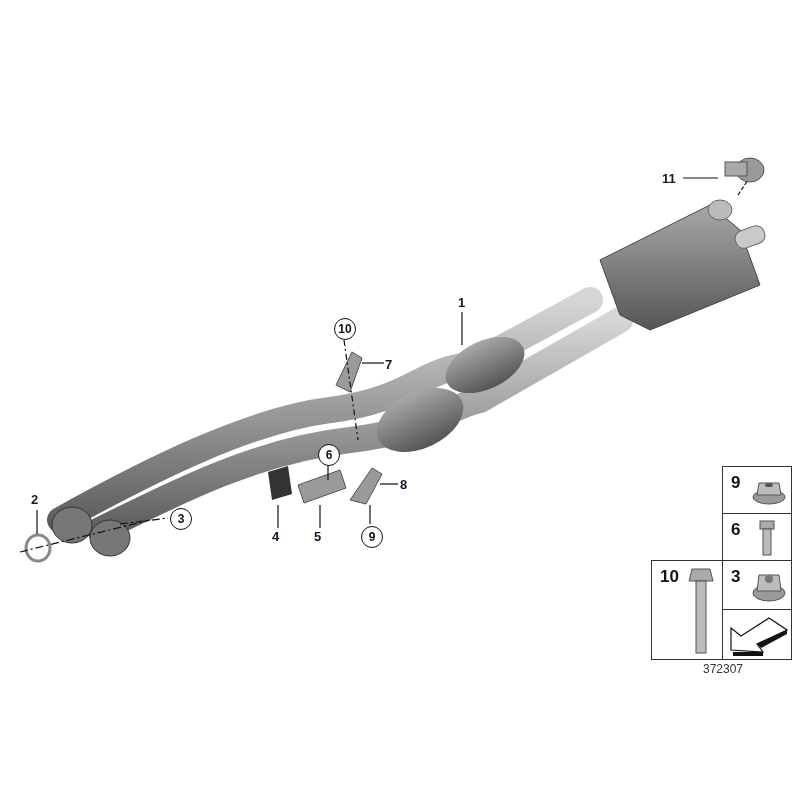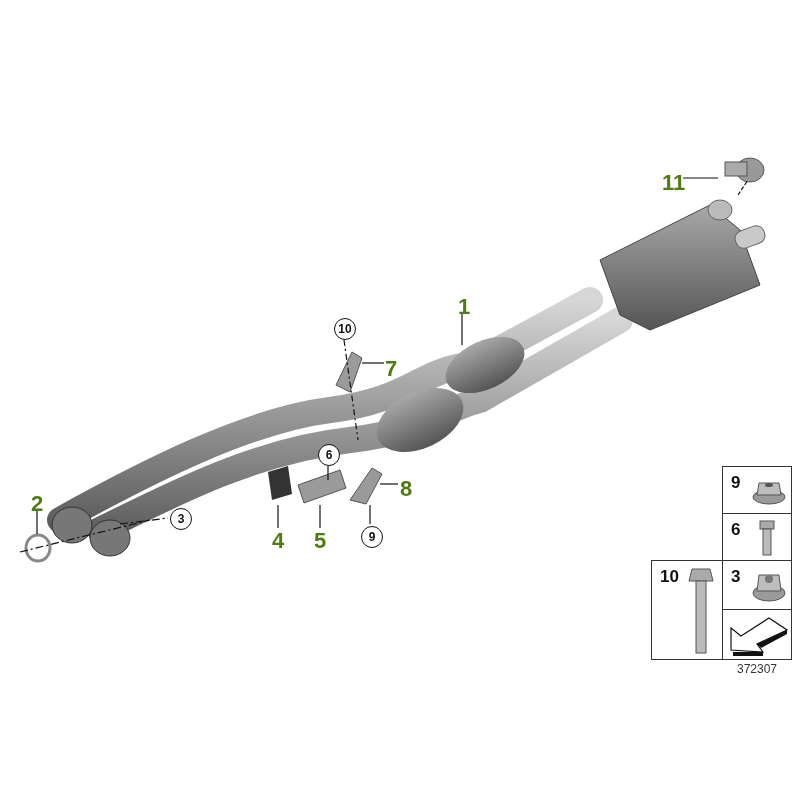--- a/index.html
+++ b/index.html
@@ -1,22 +1,22 @@
 <!DOCTYPE html>
 <html><head>
 <meta charset="utf-8">
 <style>
   html,body{margin:0;padding:0;background:#fff;}
   body{width:800px;height:800px;position:relative;overflow:hidden;font-family:"Liberation Sans",sans-serif;}
   #diagram{position:absolute;left:0;top:0;width:800px;height:800px;}
-  .callout{position:absolute;font-weight:bold;font-size:22px;color:#4d7c0f;line-height:1;}
+  .callout{position:absolute;font-weight:bold;font-size:13px;color:#0f172a;line-height:1;}
   .circ{position:absolute;width:20px;height:20px;border:1.5px solid #111;border-radius:50%;background:#fff;font-weight:bold;font-size:12px;display:flex;align-items:center;justify-content:center;color:#111;}
   .legend-cell{position:absolute;border:1px solid #333;box-sizing:border-box;background:#fff;}
   .legend-num{position:absolute;left:8px;top:6px;font-weight:bold;font-size:17px;color:#111;}
-  .refno{position:absolute;left:737px;top:662px;font-size:12px;color:#333;}
+  .refno{position:absolute;left:703px;top:662px;font-size:12px;color:#333;}
 </style>
 </head>
 <body>
 
 <svg id="diagram" viewBox="0 0 800 800">
   <defs>
     <linearGradient id="pipe" x1="0" y1="0" x2="0" y2="1">
       <stop offset="0" stop-color="#d6d6d6"></stop>
         <stop offset="0.5" stop-color="#9a9a9a"></stop>
         <stop offset="1" stop-color="#5e5e5e"></stop>

